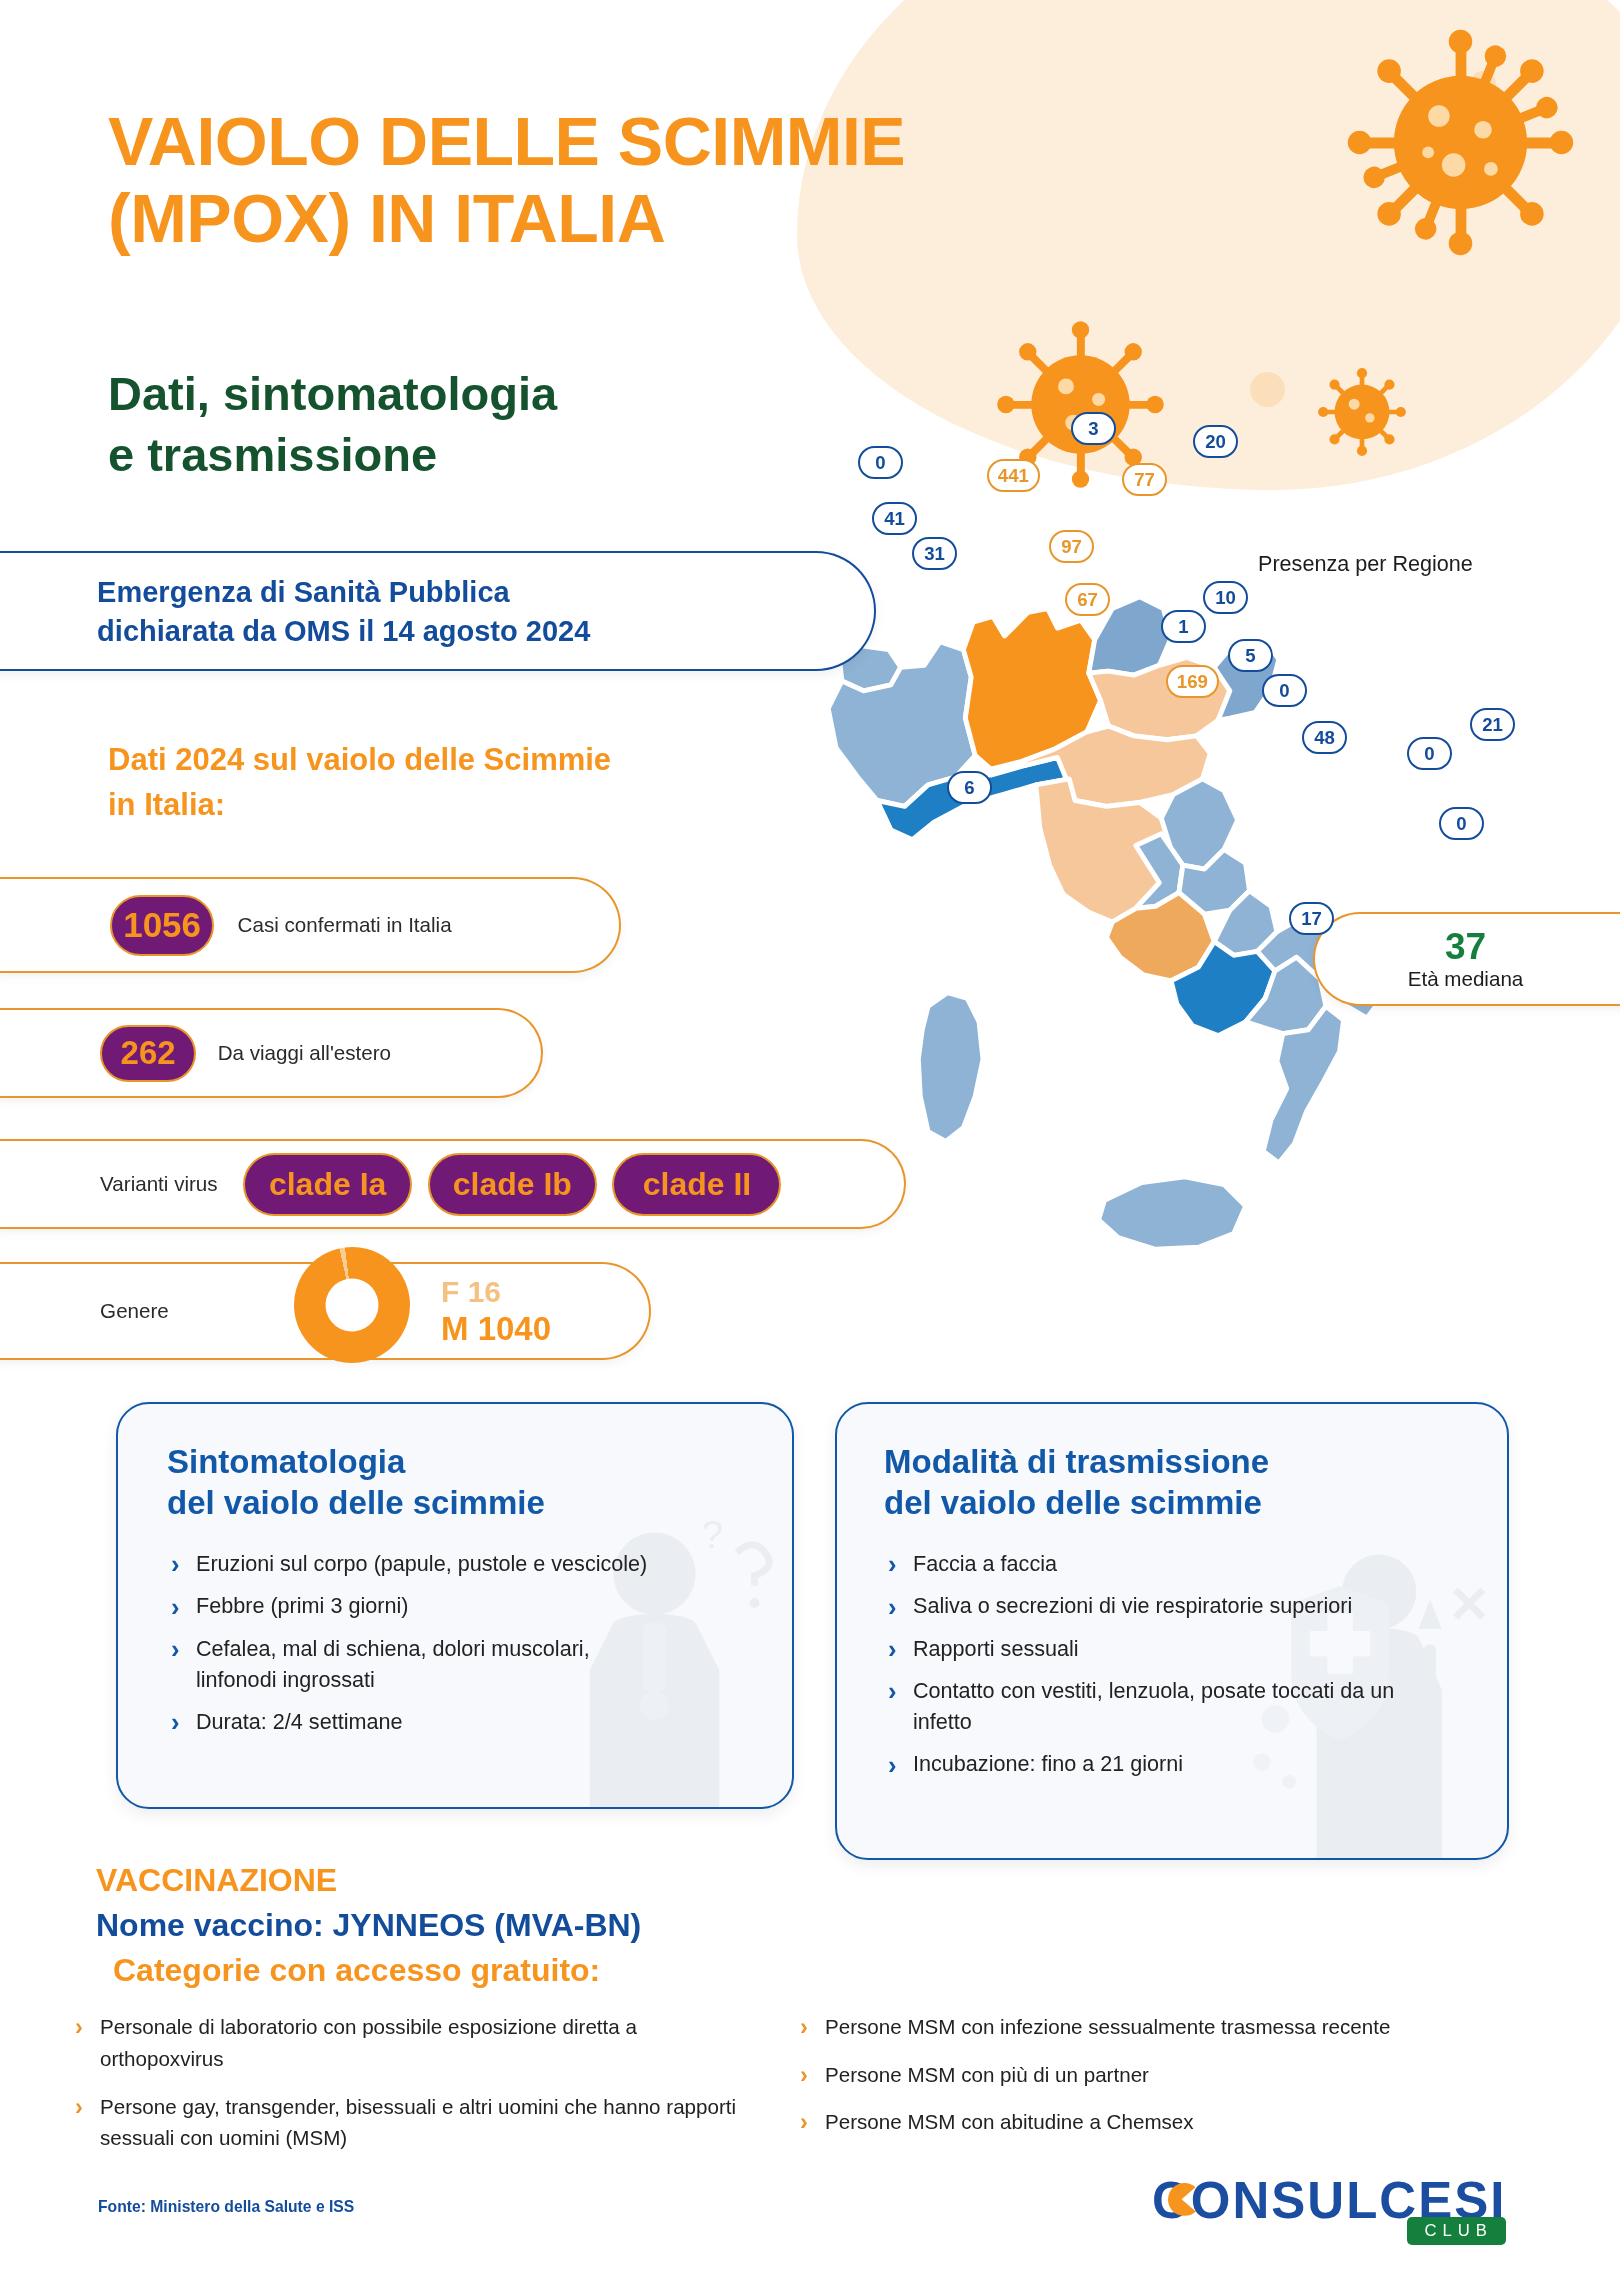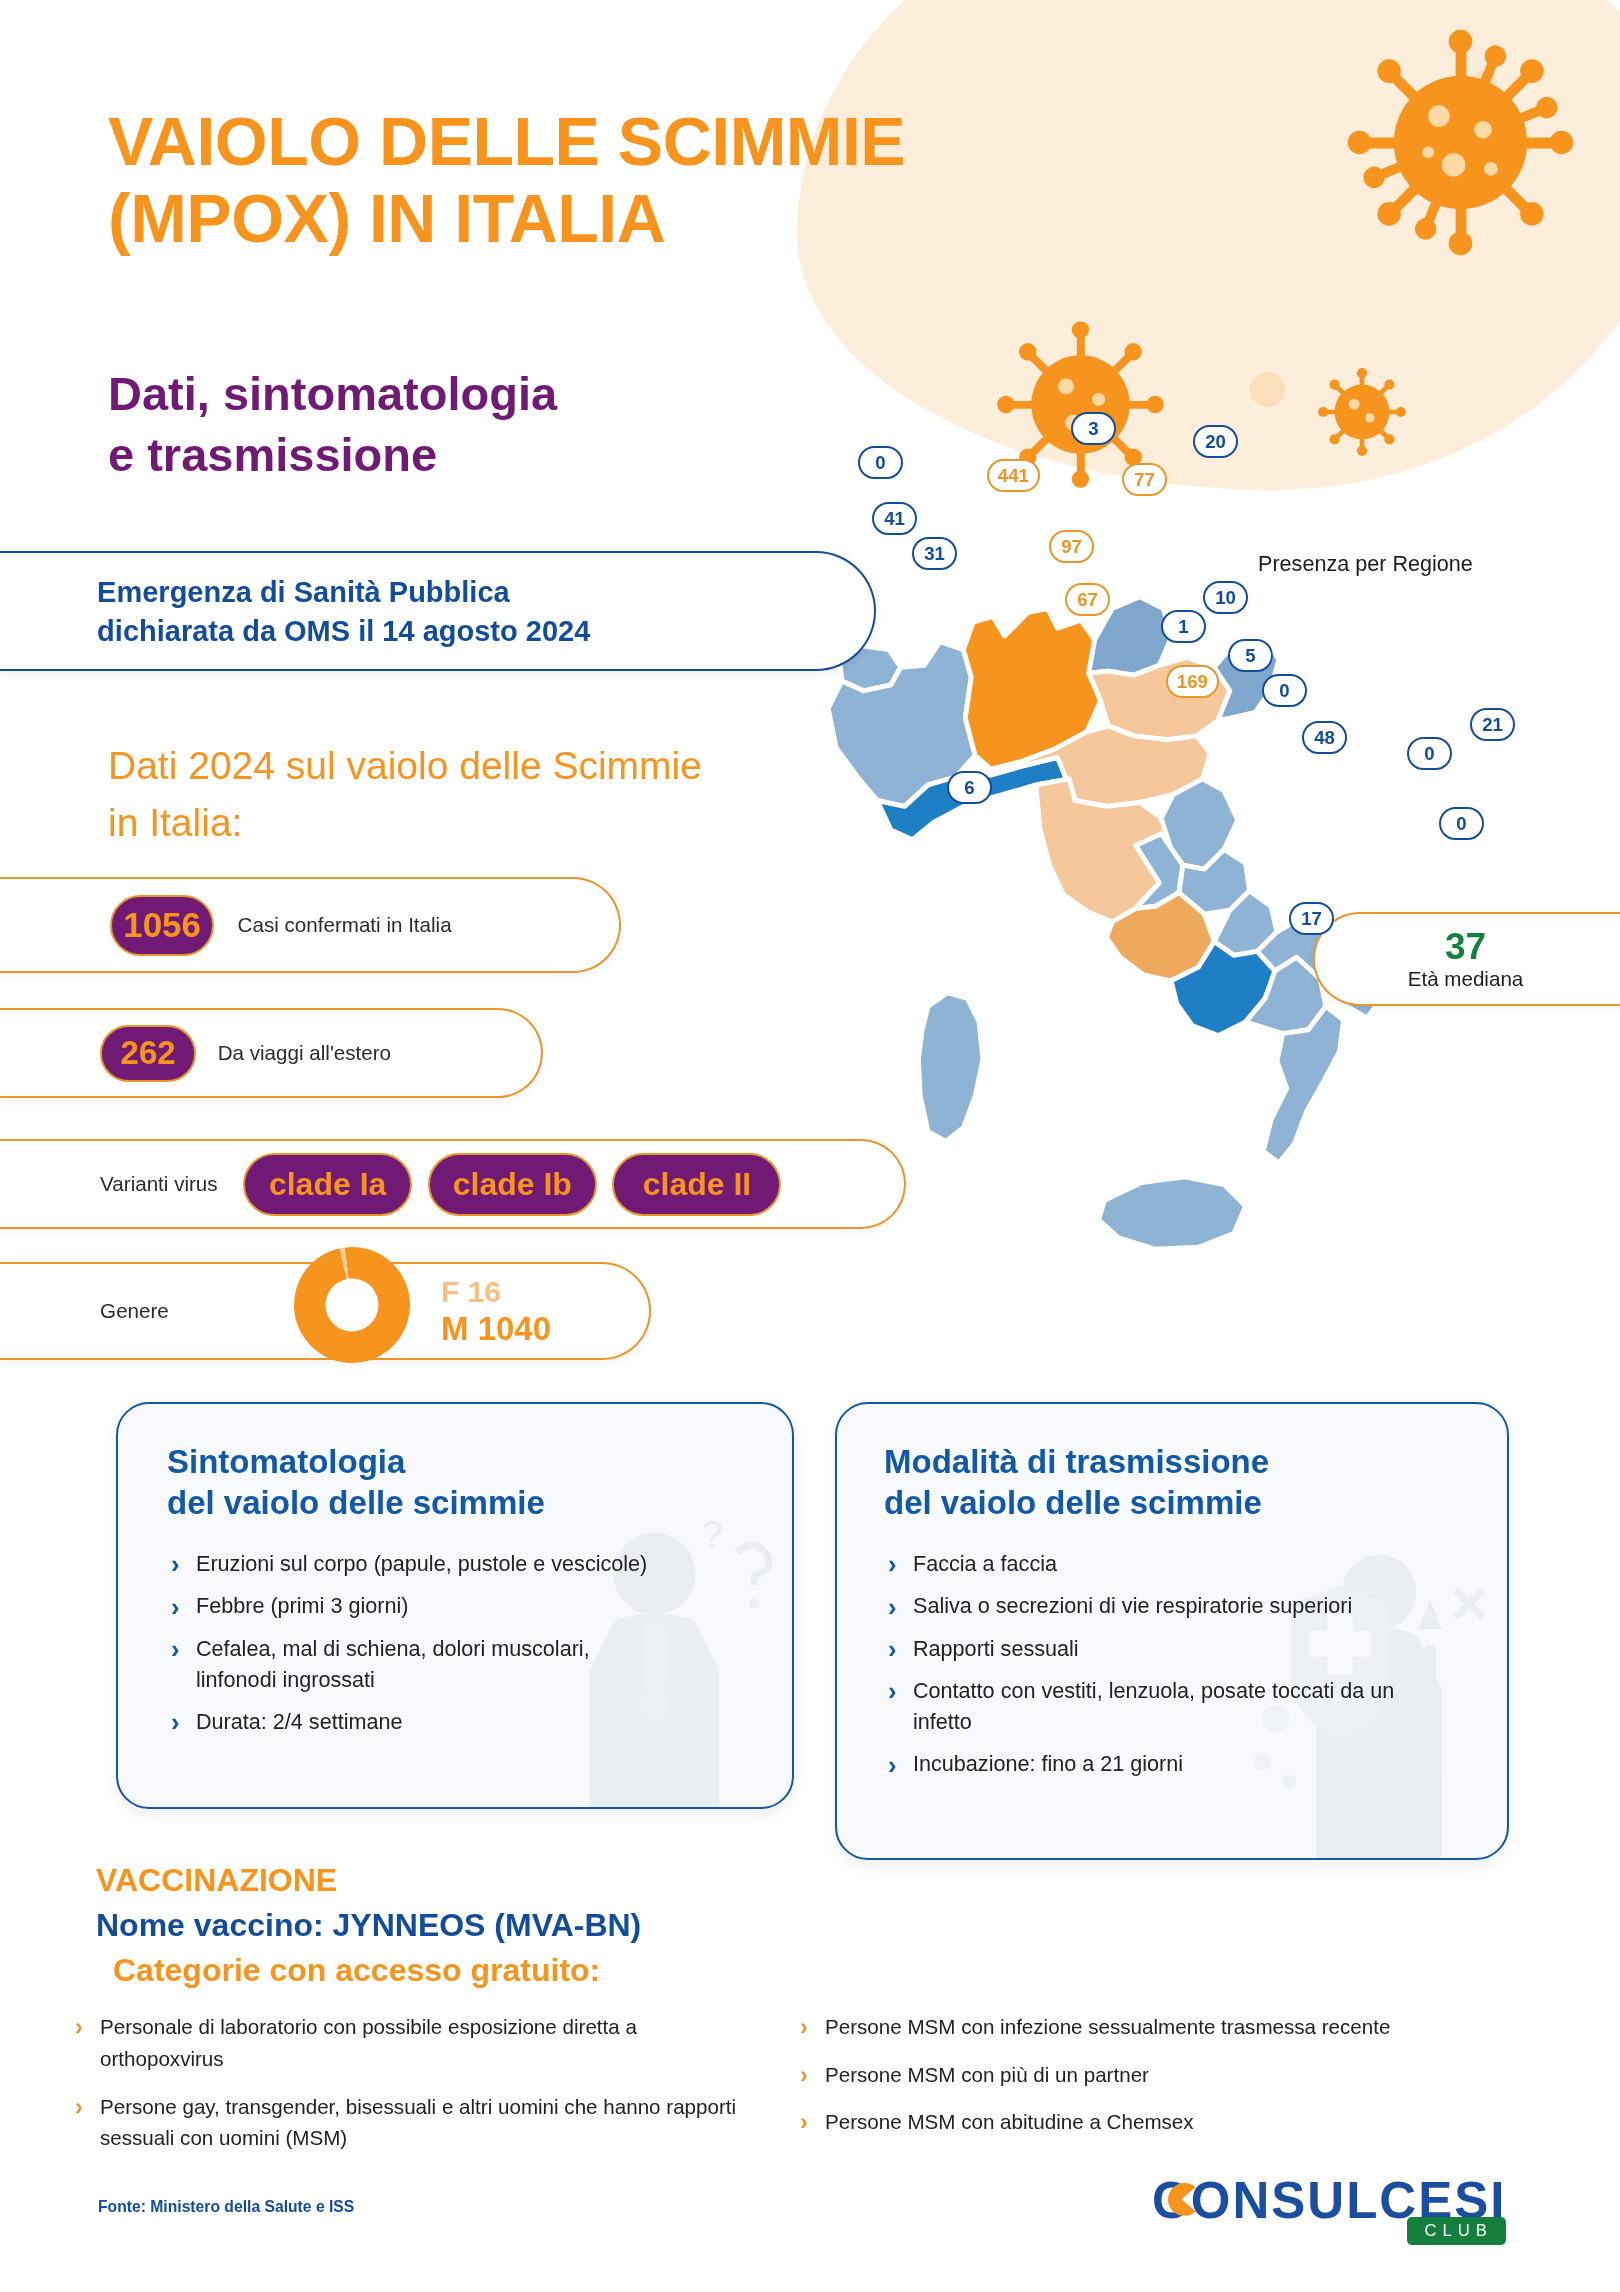--- a/index.html
+++ b/index.html
@@ -24,21 +24,21 @@
   .virus { position: absolute; z-index: 2; }
 
   
   .headline {
     position:absolute; left:108px; top:103px; z-index:5;
     color:#F7941D; font-size:68px; font-weight:bold; line-height:1.13;
     letter-spacing:-0.5px;
   }
   .subhead {
     position:absolute; left:108px; top:363px; z-index:5;
-    color:#701a75; font-size:47px; font-weight:bold; line-height:1.3;
+    color:#14532d; font-size:47px; font-weight:bold; line-height:1.3;
   }
 
   
   .ribbon {
     position:absolute; z-index:6;
     background:#fff;
     border:2.9px solid #134C9B;
     border-left:none;
     border-radius: 0 69px 69px 0;
     box-shadow: 0 3.9px 11.8px rgba(0,0,0,0.06);
@@ -59,21 +59,21 @@
   .obadge {
     border:2.5px solid #E8962A; border-radius:39px;
     color:#F7941D; font-weight:bold;
     display:flex; align-items:center; justify-content:center;
     background:#701a75;
   }
   .olabel { color:#2b2b2b; font-size:20.6px; }
 
   .sectiontitle {
     position:absolute; left:108px; top:738px; z-index:6;
-    color:#F7941D; font-size:39px; font-weight:normal; line-height:1.45;
+    color:#F7941D; font-size:31px; font-weight:bold; line-height:1.45;
   }
 
   
   .donut {
     position:absolute; z-index:8;
     width:116px; height:116px; border-radius:50%;
     background: conic-gradient(#F7941D 0deg 354.5deg, #f8cd92 354.5deg 360deg);
     transform: rotate(-7deg);
   }
   .donut::after {

